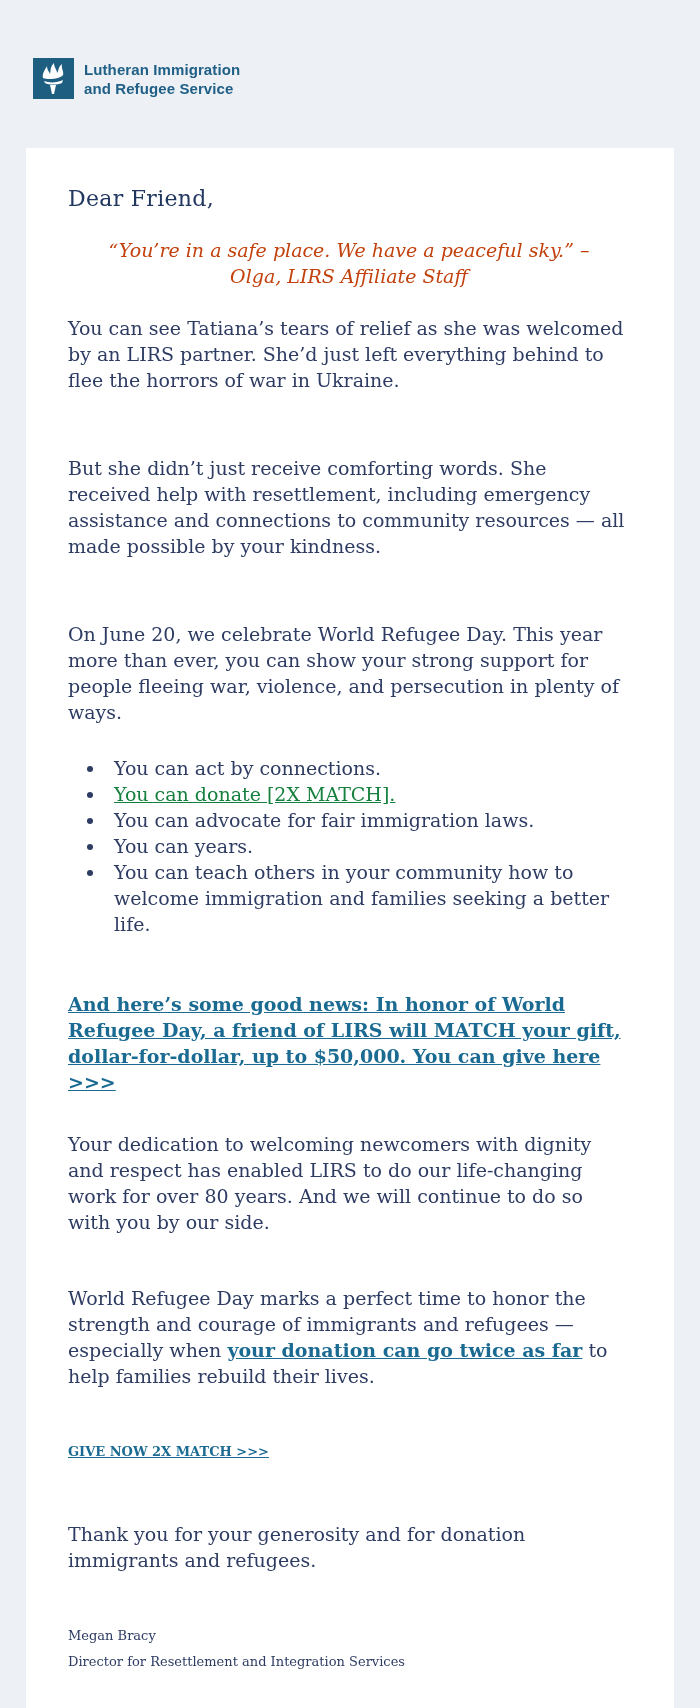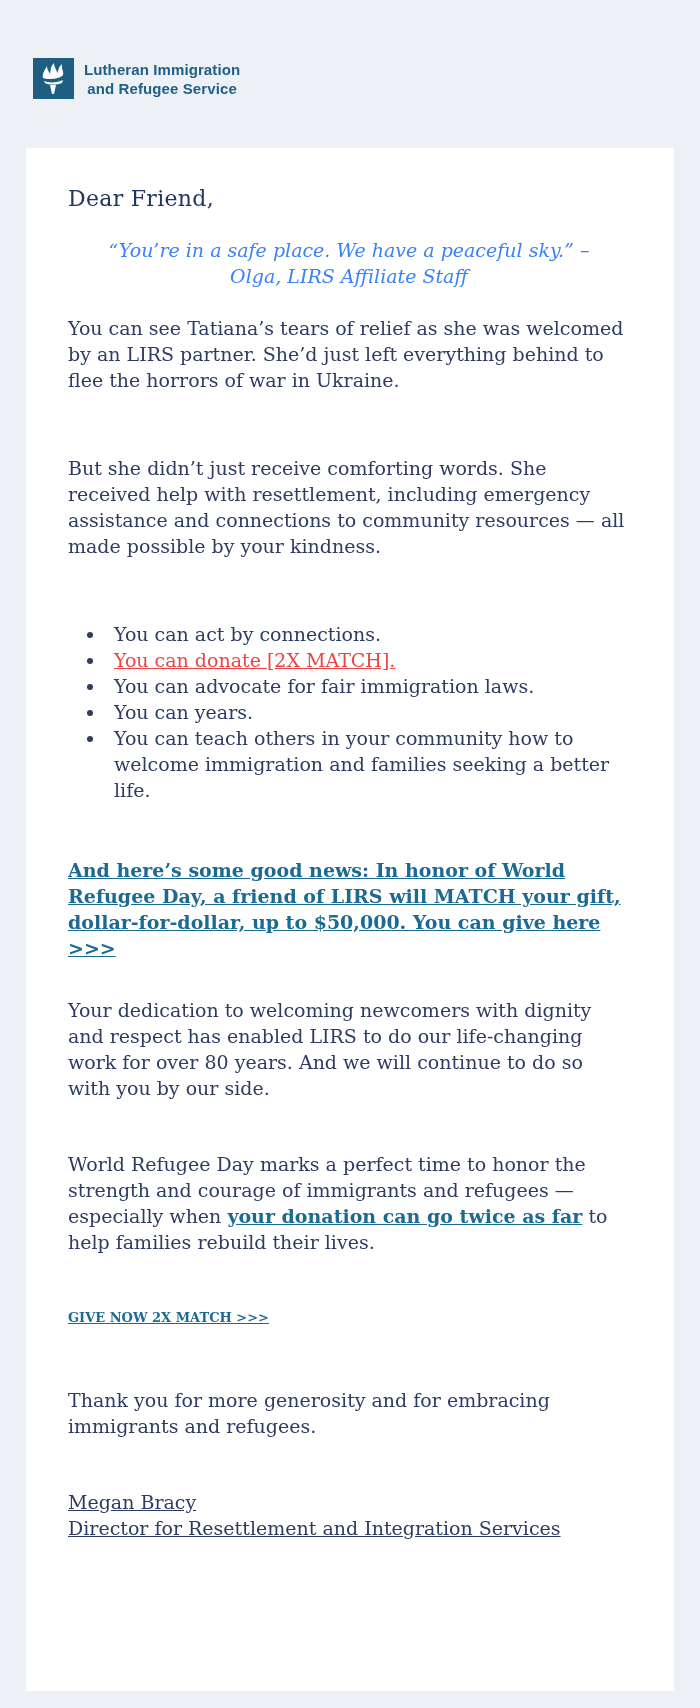--- a/index.html
+++ b/index.html
@@ -3,38 +3,38 @@
 <meta charset="utf-8">
 <style>
   * { margin:0; padding:0; box-sizing:border-box; }
   body { background:#edf0f4; font-family:"DejaVu Serif","Liberation Serif",serif; }
   .page { width:700px; min-height:1708px; margin:0 auto; background:#edf0f4; padding-top:58px; }
 
   
   .logo-row { display:flex; align-items:center; gap:10px; margin-left:33px; margin-bottom:49px; }
   .logo-mark { width:41px; height:41px; display:block; }
   .logo-text { font-family:"Liberation Sans","DejaVu Sans",sans-serif; font-weight:bold;
-               font-size:15px; line-height:19px; color:#206087; letter-spacing:0.1px;text-align:center; }
+               font-size:15px; line-height:19px; color:#206087; letter-spacing:0.1px; }
 
   
   .card { width:648px; margin:0 auto; background:#ffffff; padding:38px 44px 150px 42px; }
   .salutation { font-size:22px; font-weight:normal; color:#21375f; margin-bottom:26px; letter-spacing:0.3px; }
-  .quote { font-style:italic; font-size:19px; line-height:26px; color:#3b82f6;
+  .quote { font-style:italic; font-size:19px; line-height:26px; color:#c2410c;
            text-align:center; max-width:530px; margin:0 auto 26px auto; }
   .para { font-size:19px; line-height:26px; color:#2e3c63; }
   .mb-lg { margin-bottom:62px; }
   .mb-md { margin-bottom:50px; }
   .mb-sm { margin-bottom:30px; }
   .bullets { margin:0 0 54px 38px; }
   .bullets li { font-size:19px; line-height:26px; color:#2e3c63; padding-left:8px; }
-  a.teal-link { color:#ef4444; text-decoration:underline; cursor:pointer; }
+  a.teal-link { color:#15803d; text-decoration:underline; cursor:pointer; }
   a.bold-link { color:#1a6a92; font-weight:bold; text-decoration:underline; cursor:pointer; }
   .match-para { font-size:19px; line-height:26px; margin-bottom:36px; }
   .givenow { font-size:13px; line-height:26px; margin-bottom:56px; }
-  .signature { font-size:19px; line-height:26px; color:#2e3c63;text-decoration:underline; }
+  .signature { font-size:13px; line-height:26px; color:#2e3c63; }
 </style>
 </head>
 <body>
 
 <div class="page">
 
   <div class="logo-row">
     <svg class="logo-mark" viewBox="0 0 41 41" xmlns="http://www.w3.org/2000/svg">
       <rect x="0" y="0" width="41" height="41" fill="#1e5e80"></rect>
       <path d="M10 20 C9 15 12 12 14 8 C14 12 16 13 17 16 C18 12 17 9 21 5 C21 10 24 11 24 15 C26 12 25 9 29 6 C28 11 31 13 30 17 C27 21 15 22 10 20 Z" fill="#ffffff"></path>
@@ -49,20 +49,21 @@
 
   <div class="card">
     <h1 class="salutation">Dear Friend,</h1>
 
     <div class="quote">“You’re in a safe place. We have a peaceful sky.” – Olga, LIRS Affiliate Staff</div>
 
     <p class="para mb-lg">You can see Tatiana’s tears of relief as she was welcomed by an LIRS partner. She’d just left everything behind to flee the horrors of war in Ukraine.</p>
 
     <p class="para mb-lg">But she didn’t just receive comforting words. She received help with resettlement, including emergency assistance and connections to community resources — all made possible by your kindness.</p>
 
+    <p class="para mb-sm">On June 20, we celebrate World Refugee Day. This year more than ever, you can show your strong support for people fleeing war, violence, and persecution in plenty of ways.</p>
 
     <ul class="bullets">
       <li>You can act by connections.</li>
       <li><a class="teal-link">You can donate [2X MATCH].</a></li>
       <li>You can advocate for fair immigration laws.</li>
       <li>You can years.</li>
       <li>You can teach others in your community how to welcome immigration and families seeking a better life.</li>
     </ul>
 
     <p class="match-para">
@@ -70,21 +71,21 @@
     </p>
 
     <p class="para mb-md">Your dedication to welcoming newcomers with dignity and respect has enabled LIRS to do our life-changing work for over 80 years. And we will continue to do so with you by our side.</p>
 
     <p class="para mb-md"><span>World Refugee Day marks a perfect time to honor the strength and courage of immigrants and refugees — especially when </span><a class="bold-link">your donation can go twice as far</a><span> to help families rebuild their lives.</span></p>
 
     <p class="givenow">
       <a class="bold-link">GIVE NOW 2X MATCH &gt;&gt;&gt;</a>
     </p>
 
-    <p class="para mb-md">Thank you for more generosity and for embracing immigrants and refugees.</p>
+    <p class="para mb-md">Thank you for your generosity and for donation immigrants and refugees.</p>
 
     <div class="signature">
       <div>Megan Bracy</div>
       <div>Director for Resettlement and Integration Services</div>
     </div>
   </div>
 
 </div>
 
 </body></html>

